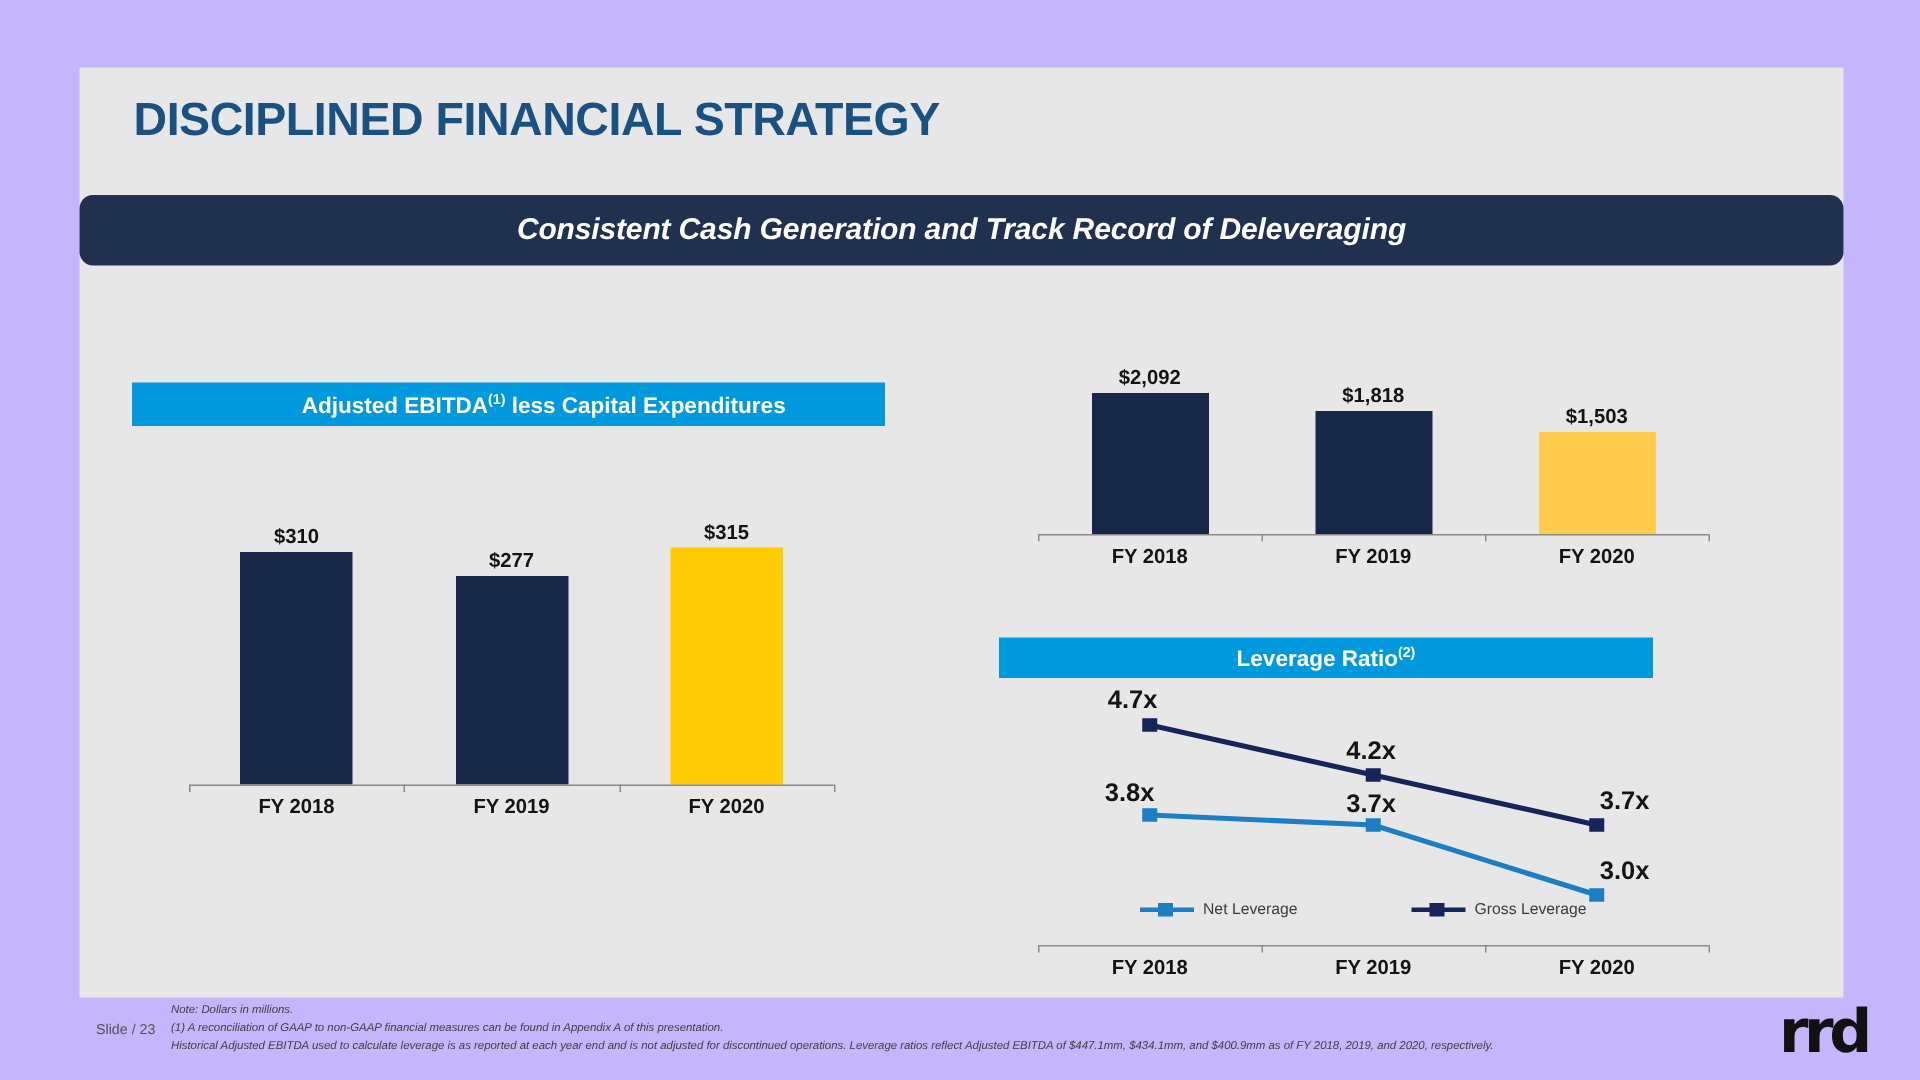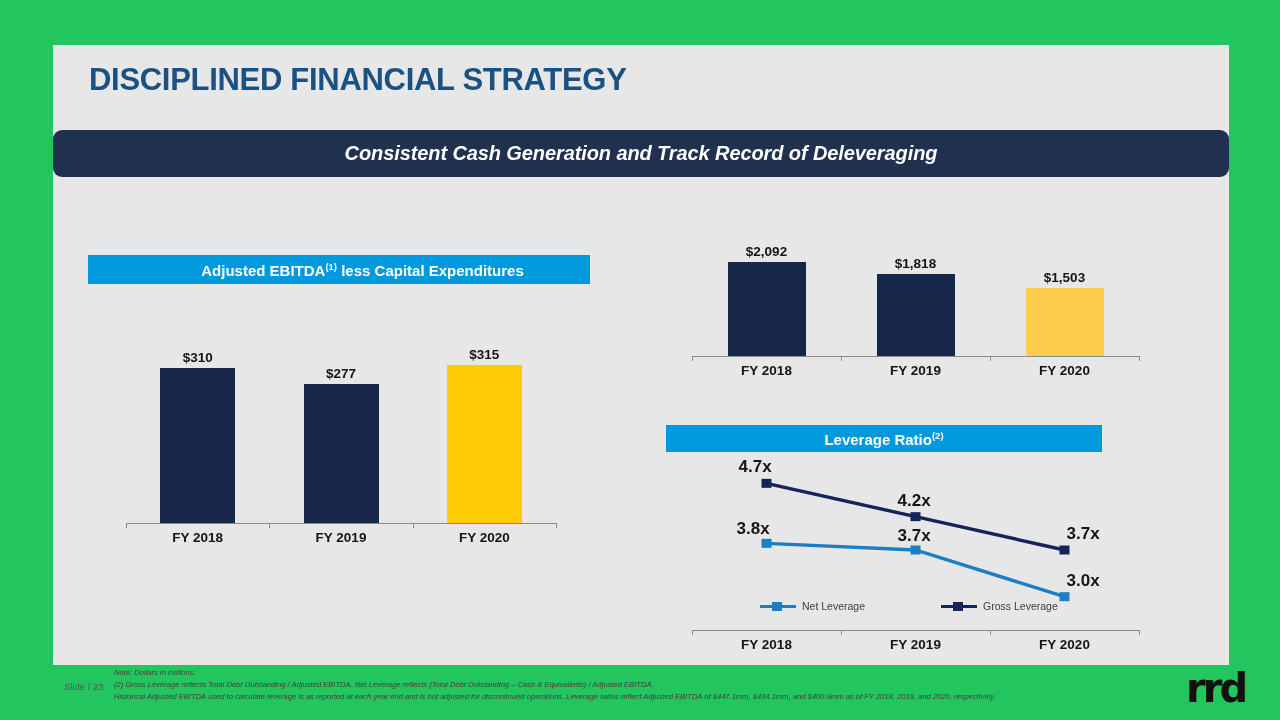--- a/index.html
+++ b/index.html
@@ -2,21 +2,21 @@
 <html><head>
 <meta charset="utf-8">
 <style>
   * { box-sizing: border-box; margin: 0; padding: 0; }
   html, body {
     width: 1280px; height: 720px;
     background: #ffffff;
     font-family: "Liberation Sans", sans-serif;
     overflow: hidden;
   }
-  .slide { position: relative; width: 1280px; height: 720px; background:#22c55e; }
+  .slide { position: relative; width: 1280px; height: 720px; background:#c4b5fd; }
 
   
   .panel {
     position: absolute; left: 53px; top: 45px;
     width: 1176px; height: 620px;
     background: #e7e7e8;
   }
 
   
   .slide-title {
@@ -217,19 +217,19 @@
       <div class="legend-item">
         <span class="legend-line" style="background: rgb(21, 37, 90);"></span>
         <span class="legend-txt">Gross Leverage</span>
       </div>
     </div>
 
   <div class="slide-num">Slide / 23</div>
 
   <div class="footnotes" id="footnotes">
       <div>Note: Dollars in millions.</div>
-      <div>(2) Gross Leverage reflects Total Debt Outstanding / Adjusted EBITDA. Net Leverage reflects (Total Debt Outstanding – Cash &amp; Equivalents) / Adjusted EBITDA.</div>
+      <div>(1) A reconciliation of GAAP to non-GAAP financial measures can be found in Appendix A of this presentation.</div>
       <div>Historical Adjusted EBITDA used to calculate leverage is as reported at each year end and is not adjusted for discontinued operations. Leverage ratios reflect Adjusted EBITDA of $447.1mm, $434.1mm, and $400.9mm as of FY 2018, 2019, and 2020, respectively.</div>
     </div>
 
   <div class="logo">rrd</div>
 
 </div>
 
 </body></html>

